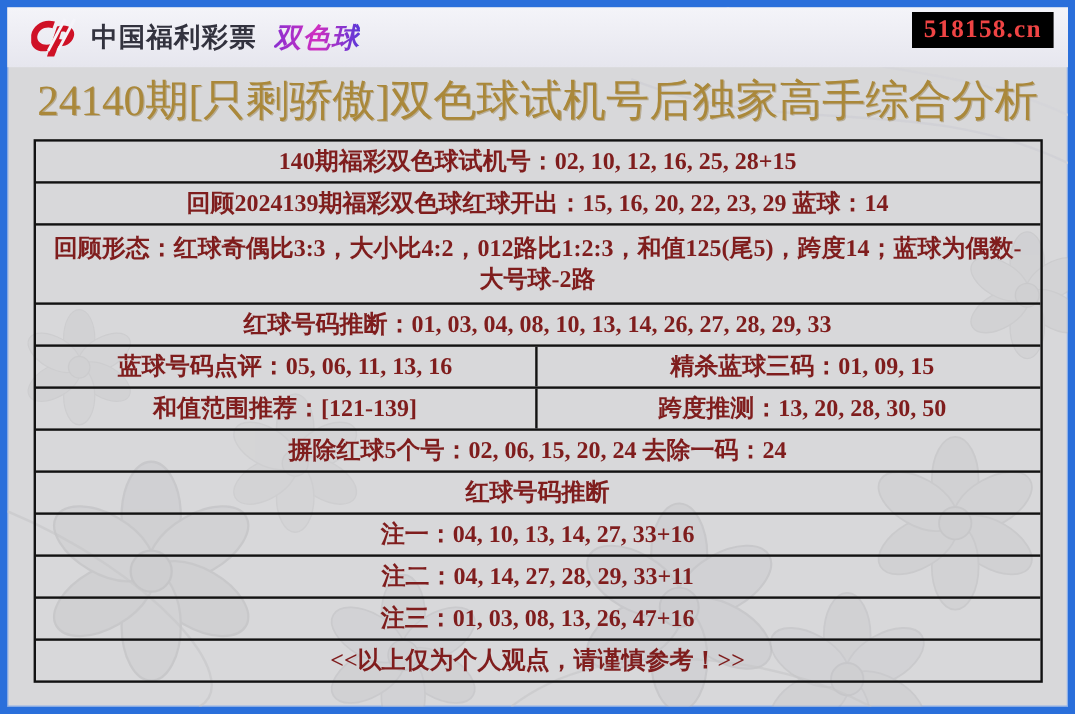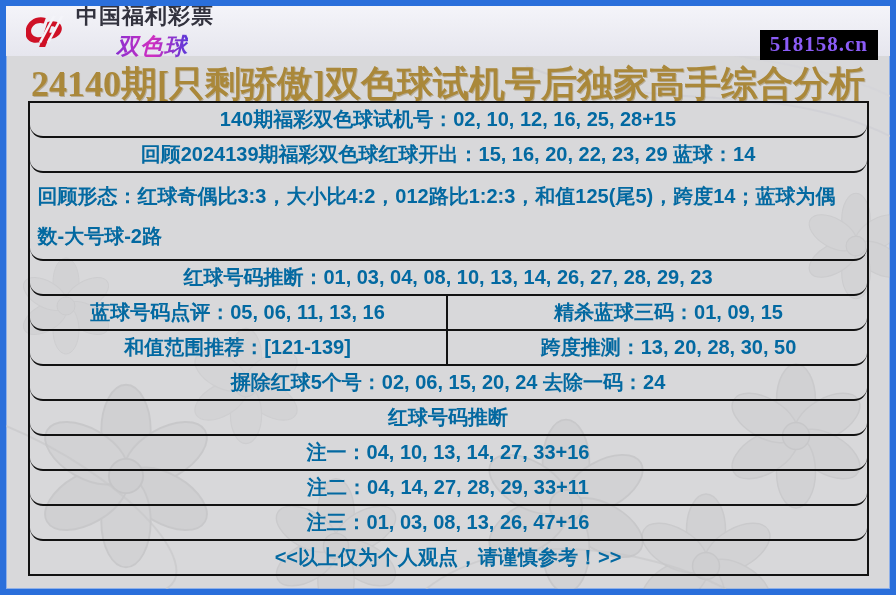--- a/index.html
+++ b/index.html
@@ -27,70 +27,69 @@
   .header{
     height:50px;
     background:linear-gradient(#f4f4f9,#e6e6ee);
     display:flex;align-items:center;
     padding-left:20px;
   }
   .logo{margin-right:8px;display:block;}
   .brand{
     font-size:22px;font-weight:bold;color:#32323e;
     letter-spacing:1px;
-    display:flex;align-items:center;flex-direction:column;
+    display:flex;align-items:center;
   }
   .brand .hl{
     font-style:italic;
     background:linear-gradient(90deg,#8a2fd0,#d02fc0,#5a38d8);
     -webkit-background-clip:text;
     background-clip:text;
     color:#9b2fd0;
     -webkit-text-fill-color:transparent;
     margin-left:14px;
     font-size:23px;
   }
   .site-badge{
-    position:absolute;right:12px;top:24px;
+    position:absolute;right:12px;top:4px;
     background:#000000;
-    color:#8b5cf6;
+    color:#ef4444;
     font-family:"Liberation Serif", serif;
     font-weight:bold;font-size:21px;
     padding:2px 10px 3px 10px;
     letter-spacing:1px;
     margin-left:28px;
   }
 
   .page-title{
-    height:44px;line-height:56px;
+    height:59px;line-height:56px;
     text-align:center;white-space:nowrap;
     font-family:"Liberation Serif", serif;
-    font-weight:bold;font-size:36px;
+    font-weight:normal;font-size:36px;
     color:#aa883a;
     text-shadow:1px 1px 0 rgba(122,92,22,0.35);
   }
 
   .board{
     width:837px;margin:1px auto 0 auto;
     border:2px solid #121212;
   }
   .row{
     border-bottom:2px solid #121212;
     min-height:33px;
     display:flex;align-items:center;justify-content:center;
-    font-family:Liberation Sans, sans-serif;
-    font-weight:bold;font-size:20px;color:#0369a1;
+    font-family:Liberation Serif, serif;
+    font-weight:bold;font-size:20px;color:#7f1d1d;
     text-align:center;
-    border-radius:13px;
   }
   .row:last-child{border-bottom:none;}
   .row.left{
-    justify-content:flex-start;text-align:left;
+    justify-content:flex-start;text-align:center;
     padding:3px 8px;box-sizing:border-box;
-    min-height:66px;line-height:40px;
+    min-height:66px;line-height:26px;
   }
   .row.cols{padding:0;align-items:stretch;gap:23px;}
   .cell{
     display:flex;align-items:center;justify-content:center;
     min-height:33px;flex:1;
   }
   .cell.first{flex:0 0 416px;border-right:2px solid #121212;}
 </style>
 </head>
 <body>
@@ -138,21 +137,21 @@
     </div>
     <div class="site-badge">518158.cn</div>
   </div>
 
   <div class="page-title">24140期[只剩骄傲]双色球试机号后独家高手综合分析</div>
 
   <div class="board">
     <div class="row">140期福彩双色球试机号：02, 10, 12, 16, 25, 28+15</div>
     <div class="row">回顾2024139期福彩双色球红球开出：15, 16, 20, 22, 23, 29 蓝球：14</div>
     <div class="row left">回顾形态：红球奇偶比3:3，大小比4:2，012路比1:2:3，和值125(尾5)，跨度14；蓝球为偶数-大号球-2路</div>
-    <div class="row">红球号码推断：01, 03, 04, 08, 10, 13, 14, 26, 27, 28, 29, 23</div>
+    <div class="row">红球号码推断：01, 03, 04, 08, 10, 13, 14, 26, 27, 28, 29, 33</div>
     <div class="row cols">
       <div class="cell first">蓝球号码点评：05, 06, 11, 13, 16</div>
       <div class="cell">精杀蓝球三码：01, 09, 15</div>
     </div>
     <div class="row cols">
       <div class="cell first">和值范围推荐：[121-139]</div>
       <div class="cell">跨度推测：13, 20, 28, 30, 50</div>
     </div>
     <div class="row">摒除红球5个号：02, 06, 15, 20, 24 去除一码：24</div>
     <div class="row">红球号码推断</div>

